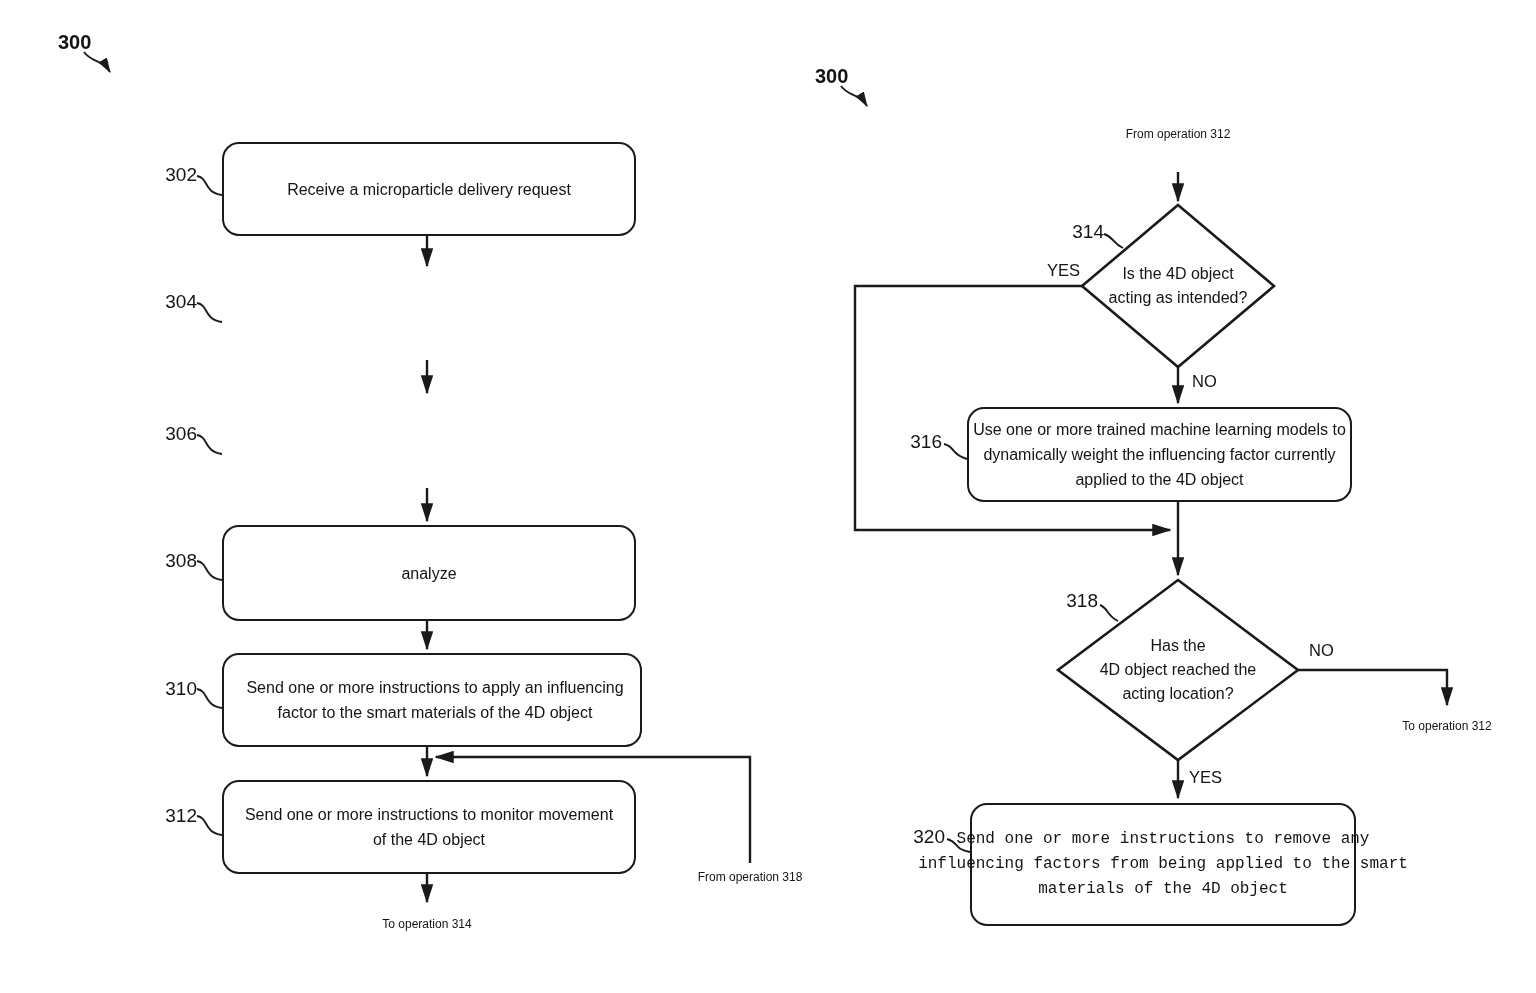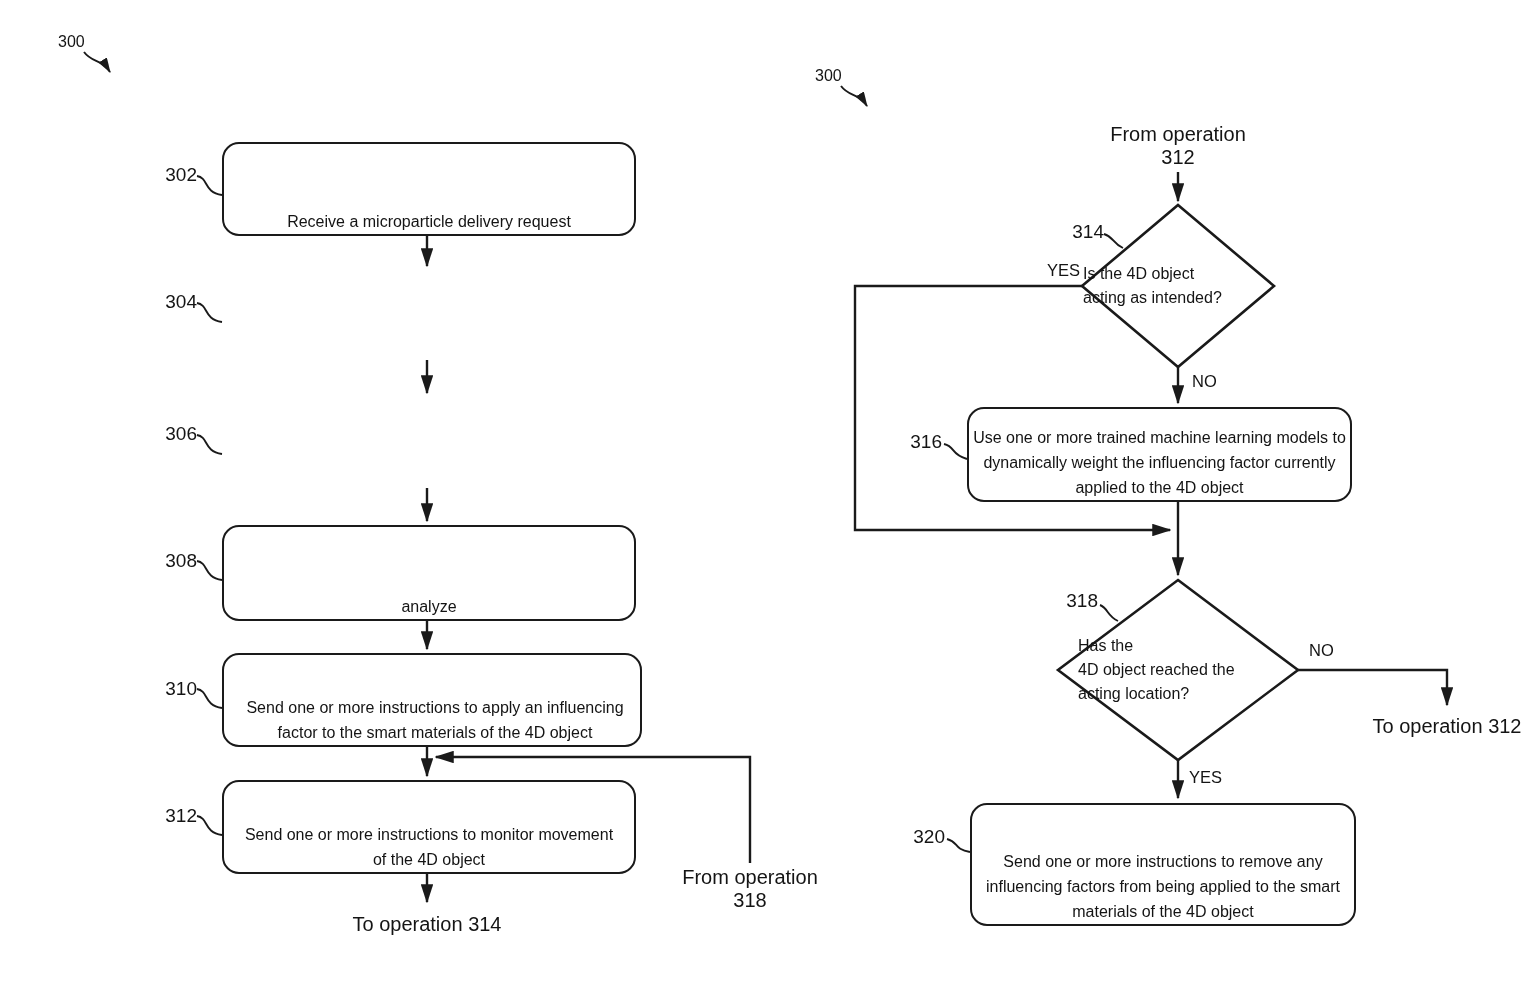--- a/index.html
+++ b/index.html
@@ -4,34 +4,34 @@
 <style>
   html,body{margin:0;padding:0;background:#fff;}
   .canvas{
     position:relative;width:1536px;height:993px;background:#ffffff;overflow:hidden;
     font-family:"Liberation Sans", sans-serif;color:#141414;
   }
   .layer{position:absolute;left:0;top:0;z-index:1;}
   .box{
     position:absolute;z-index:2;background:#fff;
     border:2.6px solid #1a1a1a;border-radius:17px;
-    display:flex;flex-direction:column;align-items:center;justify-content:flex-end;
+    display:flex;flex-direction:column;align-items:center;justify-content:center;
     font-size:16px;line-height:25px;text-align:center;
   }
   .box .tl{white-space:nowrap;display:block;}
   .ref{
     position:absolute;z-index:3;font-size:19px;line-height:24px;text-align:right;
   }
-  .figref{position:absolute;z-index:3;font-size:16px;line-height:24px;}
+  .figref{position:absolute;z-index:3;font-size:20px;line-height:24px;font-weight:bold;}
   .oplabel{
-    position:absolute;z-index:3;font-size:20px;line-height:23px;text-align:center;
+    position:absolute;z-index:3;font-size:12px;line-height:23px;text-align:center;
   }
   .yn{position:absolute;z-index:3;font-size:16.5px;line-height:20px;}
   .dtext{
-    position:absolute;z-index:3;font-size:16px;line-height:24px;
+    position:absolute;z-index:3;font-size:16px;line-height:24px;text-align:center;
   }
   .dtext .tl{white-space:nowrap;display:block;}
   .cn{stroke:#1a1a1a;stroke-width:2.4;fill:none;}
   .ld{stroke:#1a1a1a;stroke-width:1.9;fill:none;}
   .dm{fill:#ffffff;stroke:#1a1a1a;stroke-width:2.6;}
 </style>
 </head>
 <body>
 
 <div class="canvas">
@@ -144,19 +144,19 @@
   </div>
   <div class="yn" style="left:1309px;top:640px;">NO</div>
   <div class="yn" style="left:1189px;top:767px;">YES</div>
 
   <div class="oplabel" style="left:1372px;top:715px;width:150px;">
     <span class="tl">To operation</span>
     <span class="tl">312</span>
   </div>
 
   <div class="ref" style="left:899px;top:825px;width:46px;">320</div>
-  <div class="box" style="left:970px;top:803px;width:382px;height:119px;">
+  <div class="box" style="left:970px;top:803px;width:382px;height:119px;font-family:Liberation Mono, monospace;">
     <span class="tl">Send one or more instructions to remove any</span>
     <span class="tl">influencing factors from being applied to the smart</span>
     <span class="tl">materials of the 4D object</span>
   </div>
 
 </div>
 
 </body></html>

